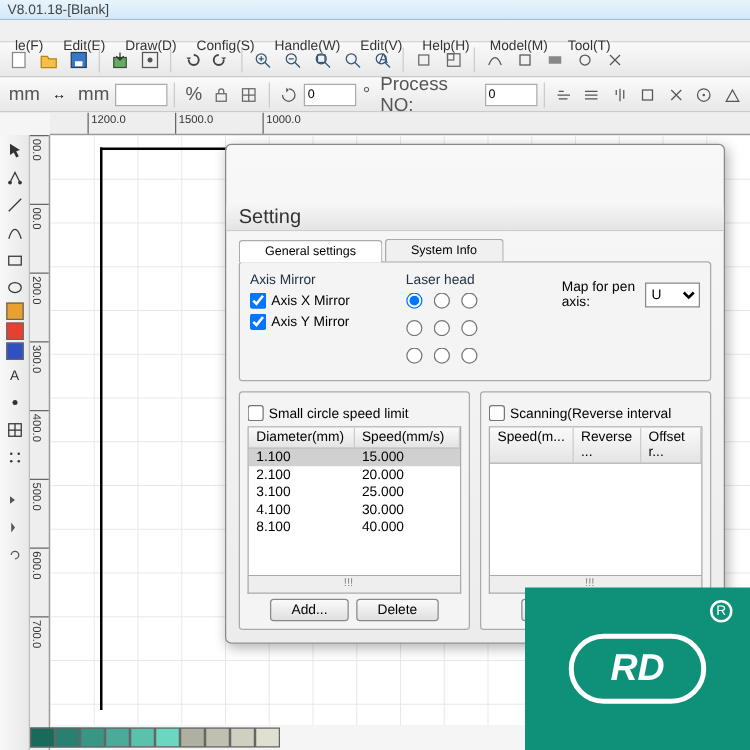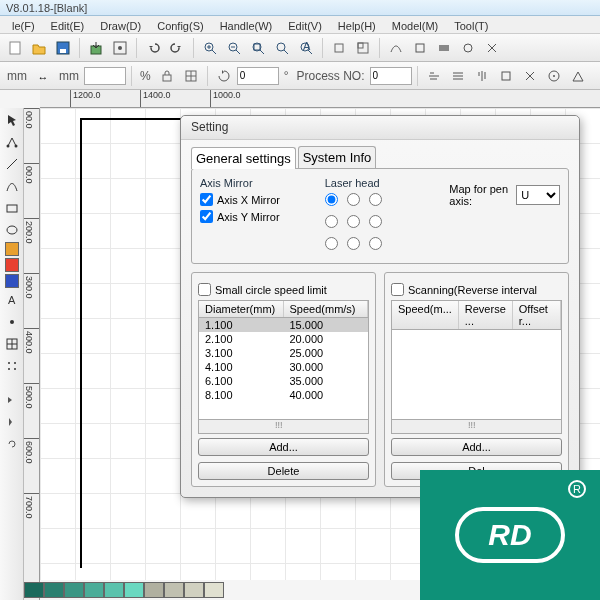--- a/index.html
+++ b/index.html
@@ -1,50 +1,50 @@
 <!DOCTYPE html>
 <html><head>
 <meta charset="utf-8">
 <style>
 * { box-sizing: border-box; margin: 0; padding: 0; font-family: "Segoe UI", Tahoma, sans-serif; font-size: 11px; }
 body { width: 600px; height: 600px; overflow: hidden; background: #fff; position: relative; }
 
 .titlebar { height: 16px; background: linear-gradient(#e8f4fc,#d4e8f8); border-bottom: 1px solid #a0c0d8; padding-left: 6px; line-height: 16px; color: #444; }
 
 .menubar { height: 18px; background: #f0f0f0; border-bottom: 1px solid #ccc; display: flex; padding-left: 4px; }
-.menubar span { padding: 4px 8px; color: #333; }
+.menubar span { padding: 15px 8px; color: #333; }
 
 .toolbar1, .toolbar2 { height: 28px; background: linear-gradient(#fafafa,#e8e8e8); border-bottom: 1px solid #bbb; display: flex; align-items: center; padding: 0 4px; gap: 2px; }
 .tbtn { width: 22px; height: 22px; border: 1px solid transparent; border-radius: 2px; display: flex; align-items: center; justify-content: center; }
 .tsep { width: 1px; height: 20px; background: #ccc; margin: 0 3px; }
 .tinput { width: 42px; height: 18px; border: 1px solid #aaa; font-size: 10px; padding: 0 2px; background: #fff; }
-.tlabel { font-size: 12px; color: #555; margin: 0 3px; }
+.tlabel { font-size: 15px; color: #555; margin: 0 3px; }
 
 .workarea { position: absolute; top: 90px; left: 0; right: 0; bottom: 0; background: #f5f5f5; }
 .ruler-h { position: absolute; top: 0; left: 40px; right: 0; height: 18px; background: #eee; border-bottom: 1px solid #999; overflow: hidden; }
 .ruler-h .tick { position: absolute; top: 0; width: 70px; height: 18px; border-left: 1px solid #666; font-size: 9px; color: #333; padding-left: 2px; }
 .ruler-v { position: absolute; top: 18px; left: 24px; width: 16px; bottom: 0; background: #eee; border-right: 1px solid #999; overflow: hidden; }
 .ruler-v .tick { position: absolute; left: 0; height: 55px; width: 16px; border-top: 1px solid #666; font-size: 9px; color: #333; writing-mode: vertical-lr; padding-top: 2px; }
 
 .sidetools { position: absolute; top: 18px; left: 0; width: 24px; bottom: 0; background: linear-gradient(90deg,#f8f8f8,#e8e8e8); border-right: 1px solid #bbb; display: flex; flex-direction: column; align-items: center; padding-top: 2px; gap: 2px; }
 .sidetools .sbtn { width: 20px; height: 20px; display: flex; align-items: center; justify-content: center; border: 1px solid transparent; }
 .sidetools .swatch { width: 14px; height: 14px; border: 1px solid #666; }
 
 .canvas { position: absolute; top: 18px; left: 40px; right: 0; bottom: 20px; background: #fff; background-image: linear-gradient(#e8e8e8 1px, transparent 1px), linear-gradient(90deg,#e8e8e8 1px, transparent 1px); background-size: 35px 35px; }
 .docborder { position: absolute; top: 10px; left: 40px; width: 400px; height: 450px; border: 2px solid #000; border-right: none; border-bottom: none; }
 
 .swatches-bottom { position: absolute; bottom: 0; left: 24px; right: 200px; height: 18px; display: flex; }
 .swatches-bottom div { width: 20px; height: 16px; border: 1px solid #666; }
 
 
 .dialog { position: absolute; top: 115px; left: 180px; width: 400px; background: linear-gradient(#f8f8f8,#ececec); border: 1px solid #888; border-radius: 5px; box-shadow: 2px 3px 10px rgba(0,0,0,.3); }
-.dlg-title { height: 24px; padding: 4px 10px; font-size: 12px; color: #333; background: linear-gradient(#f8f8f8,#e4e4e4); border-bottom: 1px solid #ccc; border-radius: 5px 5px 0 0; }
+.dlg-title { height: 24px; padding: 4px 10px; font-size: 16px; color: #333; background: linear-gradient(#f8f8f8,#e4e4e4); border-bottom: 1px solid #ccc; border-radius: 5px 5px 0 0; margin-top: 45px; }
 .dlg-body { padding: 6px 10px 10px; }
 .tabs { display: flex; border-bottom: 1px solid #fff; }
-.tab { padding: 3px 4px; border: 1px solid #aaa; border-bottom: none; background: #f0f0f0; margin-right: 2px; border-radius: 3px 3px 0 0; font-size: 13px; }
+.tab { padding: 3px 20px; border: 1px solid #aaa; border-bottom: none; background: #f0f0f0; margin-right: 2px; border-radius: 3px 3px 0 0; font-size: 10px; }
 .tab.active { background: #fff; position: relative; top: 1px; }
 .panel { border: 1px solid #aaa; background: #f4f4f4; border-radius: 3px; padding: 8px; margin-top: -1px; }
 .row-top { display: flex; gap: 14px; }
 .group { flex: 1; }
 .group-title { font-size: 11px; color: #234; margin-bottom: 4px; }
 .chk { display: flex; align-items: center; gap: 4px; margin: 4px 0; }
 .chk input { width: 13px; height: 13px; }
 .radio-grid { display: grid; grid-template-columns: repeat(3,18px); grid-template-rows: repeat(3,18px); gap: 4px; }
 .radio-grid input { width: 13px; height: 13px; }
 .map-row { display: flex; align-items: center; gap: 6px; margin-top: 6px; }
@@ -53,21 +53,21 @@
 .lower { display: flex; gap: 8px; margin-top: 8px; }
 .listpanel { flex: 1; border: 1px solid #aaa; background: #f4f4f4; border-radius: 3px; padding: 6px; }
 .tbl { border: 1px solid #aaa; background: #fff; height: 120px; overflow: hidden; font-size: 10px; }
 .tbl-head { display: flex; background: linear-gradient(#fafafa,#e4e4e4); border-bottom: 1px solid #aaa; }
 .tbl-head div { flex: 1; padding: 2px 6px; border-right: 1px solid #ccc; }
 .tbl-row { display: flex; }
 .tbl-row div { flex: 1; padding: 1px 6px; }
 .tbl-row.sel { background: #d0d0d0; }
 .scroll-h { height: 14px; background: #eee; border: 1px solid #aaa; border-top: none; position: relative; }
 .scroll-h::after { content: "!!!"; position: absolute; left: 45%; font-size: 9px; color: #888; }
-.btnrow { display: flex; gap: 6px; margin-top: 4px; justify-content: flex-start; flex-direction: column; }
+.btnrow { display: flex; gap: 6px; margin-top: 4px; justify-content: center; }
 .btn { padding: 2px 16px; border: 1px solid #888; background: linear-gradient(#fafafa,#e0e0e0); border-radius: 3px; font-size: 11px; }
 
 .logo { position: absolute; right: 0; bottom: 0; width: 180px; height: 130px; background: #0e9178; color: #fff; display: flex; flex-direction: column; align-items: center; justify-content: center; }
 .logo .mark { width: 110px; height: 56px; border: 4px solid #fff; border-radius: 30px; display: flex; align-items: center; justify-content: center; font-size: 30px; font-weight: bold; font-style: italic; }
 .logo .reg { position: absolute; top: 10px; right: 14px; width: 18px; height: 18px; border: 2px solid #fff; border-radius: 50%; font-size: 11px; text-align: center; line-height: 15px; }
 .logo .txt { margin-top: 6px; font-size: 18px; font-style: italic; }
 
 svg { display: block; }
 </style>
 </head>
@@ -268,21 +268,21 @@
   <div class="tbtn">
       <svg width="14" height="14">
         <path d="M2 12L7 3l5 9z" fill="none" stroke="#555"></path>
       </svg>
     </div>
 </div>
 
 <div class="workarea">
   <div class="ruler-h">
     <div class="tick" style="left:30px">1200.0</div>
-    <div class="tick" style="left:100px">1400.0</div>
+    <div class="tick" style="left:100px">1500.0</div>
     <div class="tick" style="left:170px">1000.0</div>
   </div>
   <div class="ruler-v">
     <div class="tick" style="top:0">00.0</div>
     <div class="tick" style="top:55px">00.0</div>
     <div class="tick" style="top:110px">200.0</div>
     <div class="tick" style="top:165px">300.0</div>
     <div class="tick" style="top:220px">400.0</div>
     <div class="tick" style="top:275px">500.0</div>
     <div class="tick" style="top:330px">600.0</div>
@@ -447,24 +447,20 @@
               </div>
               <div class="tbl-row">
                 <div>3.100</div>
                 <div>25.000</div>
               </div>
               <div class="tbl-row">
                 <div>4.100</div>
                 <div>30.000</div>
               </div>
               <div class="tbl-row">
-                <div>6.100</div>
-                <div>35.000</div>
-              </div>
-              <div class="tbl-row">
                 <div>8.100</div>
                 <div>40.000</div>
               </div>
             </div>
         </div>
         <div class="scroll-h"></div>
         <div class="btnrow">
           <button class="btn">Add...</button>
           <button class="btn">Delete</button>
         </div>

